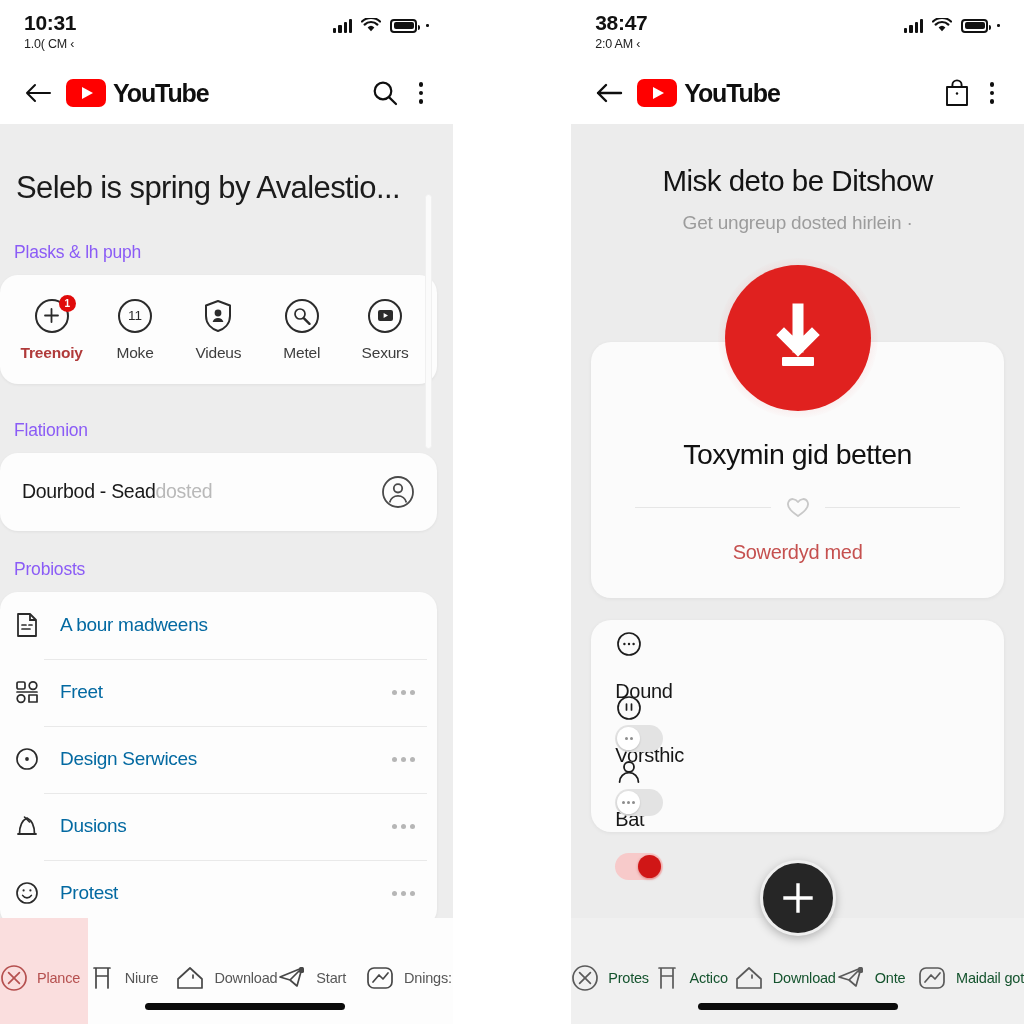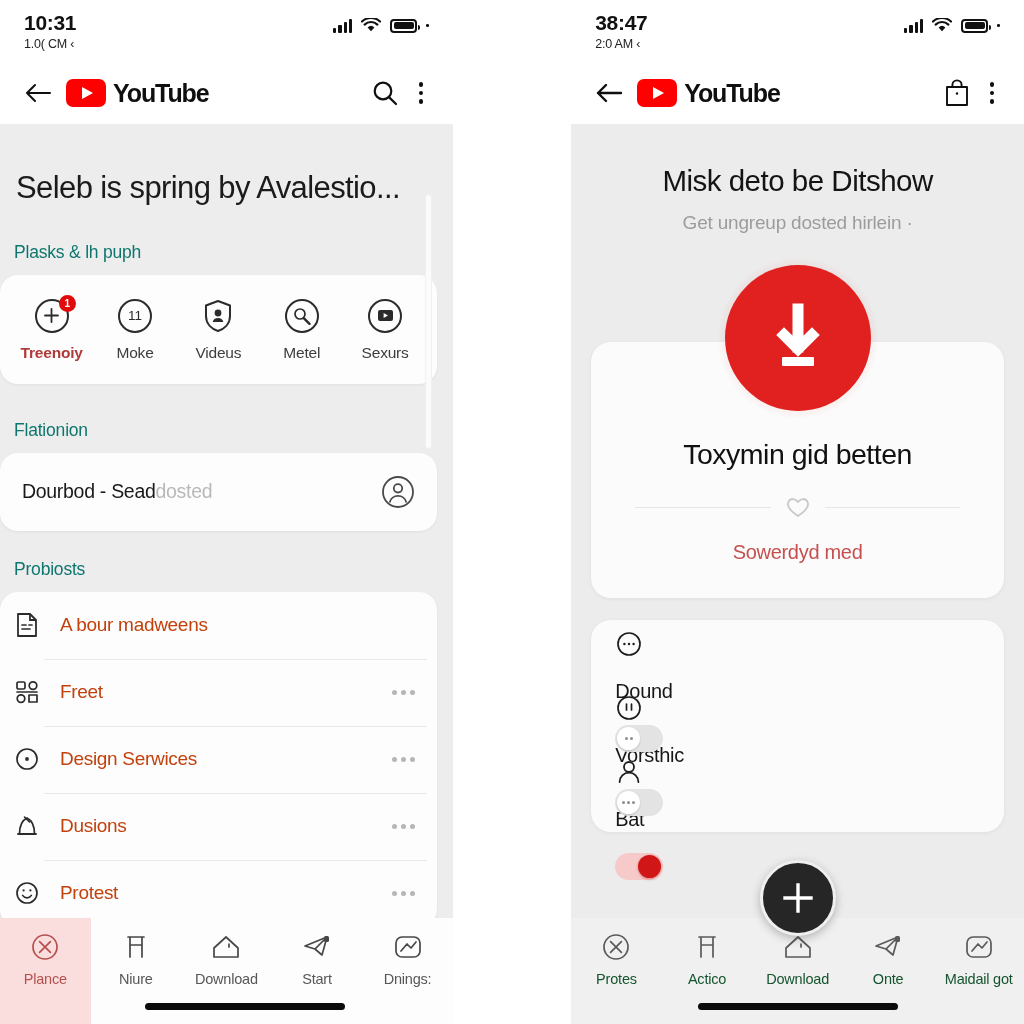--- a/index.html
+++ b/index.html
@@ -56,21 +56,21 @@
   .appbar .spacer{ flex:1; }
   .kebab{ width:5px; display:flex; flex-direction:column; align-items:center; gap:4px; padding:0 8px; }
   .kebab b{ width:4.6px;height:4.6px;background:#0f0f0f;border-radius:50%; display:block;}
 
   
   .lbody{ height:calc(1024px - 124px); background:#ededed; position:relative; overflow:hidden; }
   .l-title{
     font-size:31px; color:#1b1b1b; letter-spacing:-.6px;
     padding:46px 20px 0 16px; line-height:1.15; white-space:nowrap;
   }
-  .sec-label{ font-size:17.5px; color:#0f766e; padding:36px 0 12px 14px; letter-spacing:-.2px; }
+  .sec-label{ font-size:17.5px; color:#8b5cf6; padding:36px 0 12px 14px; letter-spacing:-.2px; }
   .sec-label.tight{ padding-top:28px; }
 
   .card{
     background:#fdfdfd; border-radius:18px; margin:0 16px 0 0;
     box-shadow:0 1px 3px rgba(0,0,0,.06);
   }
   .quick{
     display:flex; justify-content:space-around; align-items:center;
     padding:24px 10px 22px 10px;
   }
@@ -94,37 +94,37 @@
 
   .listcard{ overflow:hidden; margin-right:16px; }
   .lrow{
     display:flex; align-items:center; gap:20px; padding:0 18px 0 14px;
     height:67px; position:relative;
   }
   .lrow + .lrow::before{
     content:""; position:absolute; left:44px; right:10px; top:0; height:1px; background:#e9e9e9;
   }
   .lrow .lic{ width:26px;height:26px; color:#2b2b2b; flex:none; display:flex;align-items:center;justify-content:center;}
-  .lrow .ltxt{ font-size:19px; color:#c2410c; letter-spacing:-.3px; flex:1; }
+  .lrow .ltxt{ font-size:19px; color:#0369a1; letter-spacing:-.3px; flex:1; }
   .dots3{ display:flex; gap:4px; padding-right:4px; }
   .dots3 b{ width:5px;height:5px;border-radius:50%;background:#b6b6b6;display:block;}
 
   .l-scrollbar{
     position:absolute; right:21px; top:70px; width:7px; height:255px;
     background:#fbfbfb; border-radius:4px; border:1px solid #f0f0f0;
   }
 
   
   .tabbar{
     position:absolute; left:0; bottom:0; width:100%; height:106px;
     background:#fdfdfd; display:flex; align-items:flex-start;
   }
   .tab{
     flex:1; height:106px; padding-top:14px;
-    display:flex; flex-direction:column; align-items:center; gap:9px;
+    display:flex; flex-direction:row; align-items:center; gap:9px;
   }
   .tab .tlab{ font-size:14.5px; color:#575757; letter-spacing:-.2px; white-space:nowrap;}
   .tab .tic{ color:#474747; display:flex;align-items:center;justify-content:center;height:30px;}
   .tab.active{ background:#fadede; }
   .tab.active .tlab{ color:#b5504f; }
   .tab.active .tic{ color:#b5504f; }
   .homebar{
     position:absolute; bottom:14px; left:50%; transform:translateX(-50%);
     width:200px; height:7px; border-radius:5px; background:#0b0b0b;
   }

